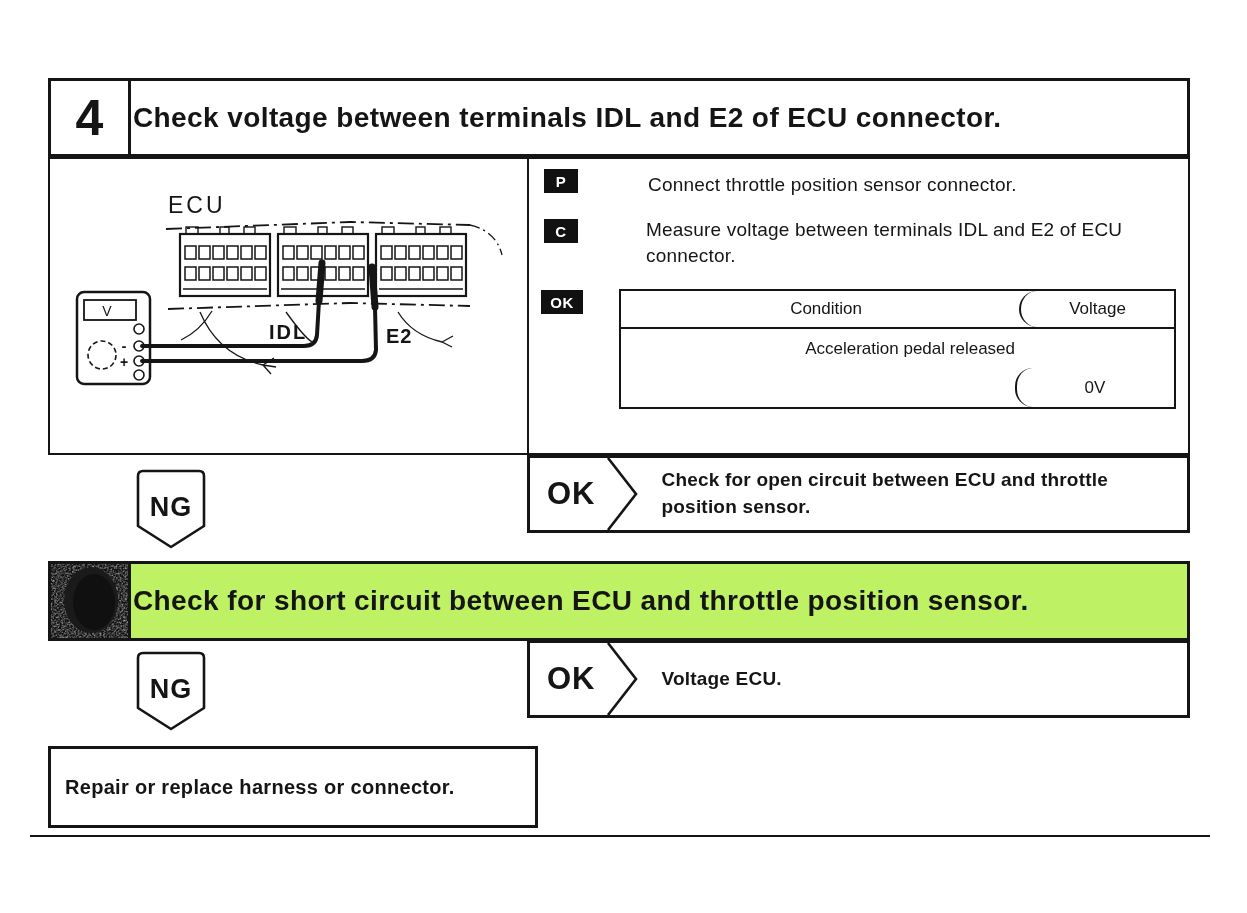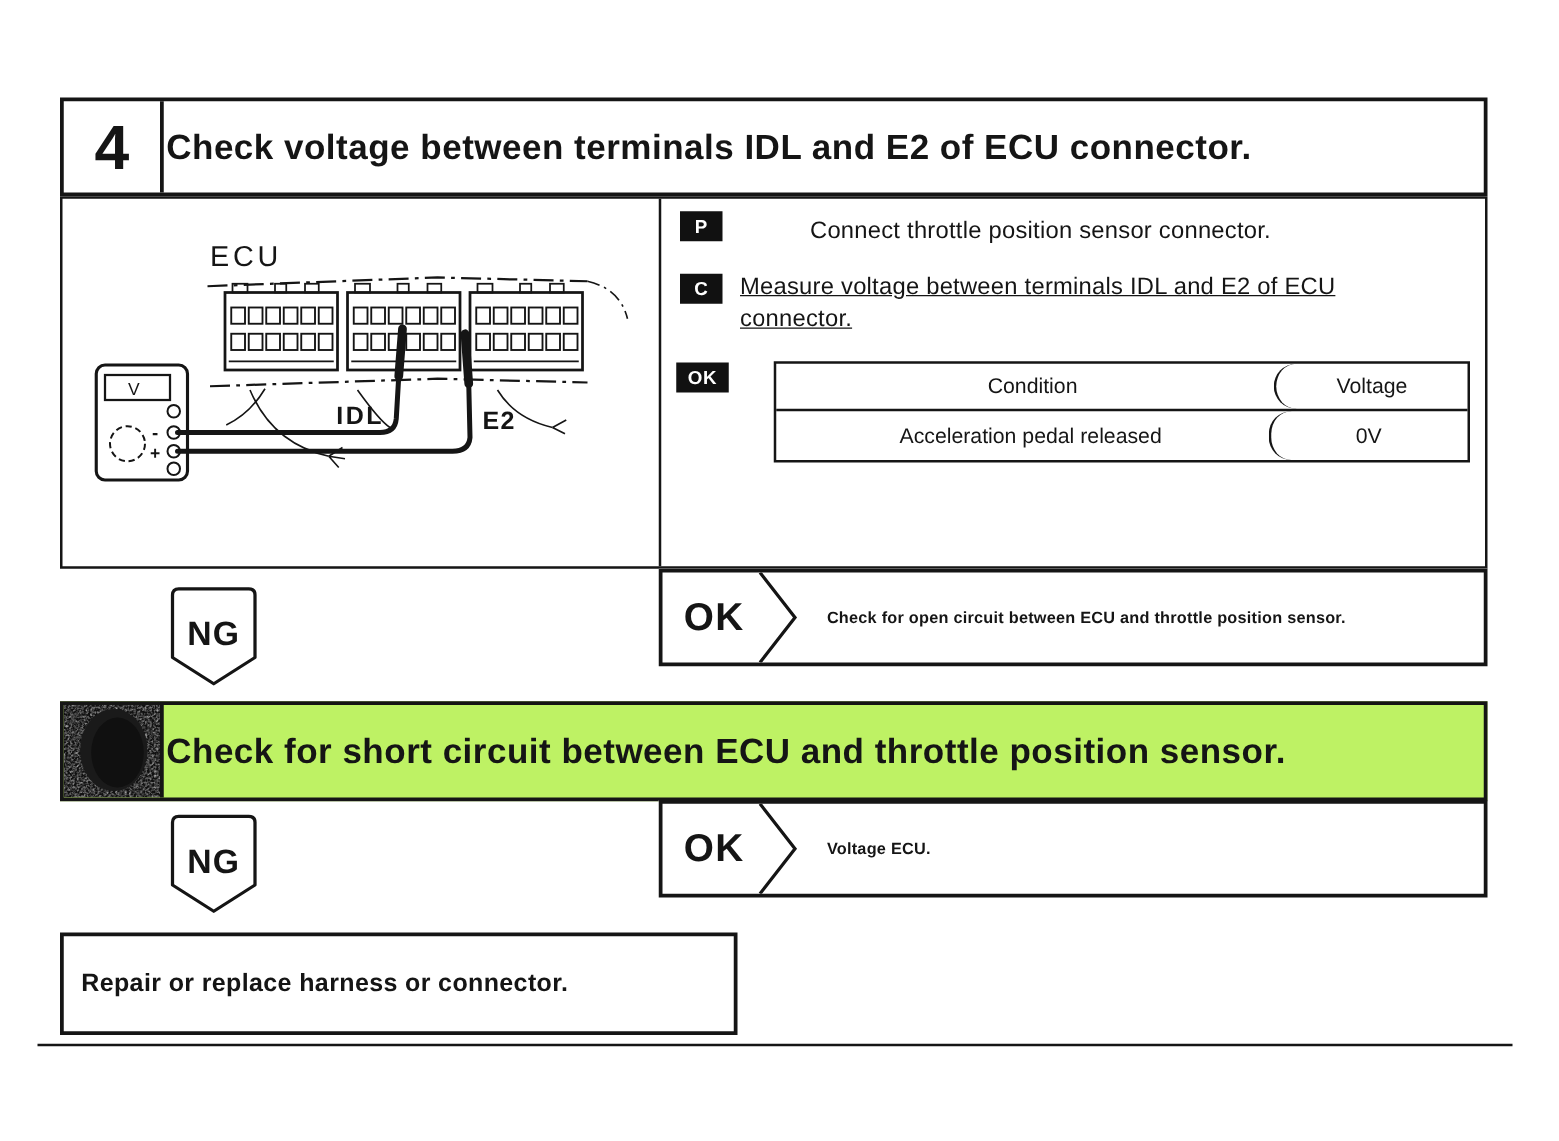--- a/index.html
+++ b/index.html
@@ -31,47 +31,47 @@
   .instr { position:absolute; font-size:19px; line-height:1.38; letter-spacing:.2px; }
 
   
   .vtable { position:absolute; left:569px; top:130px; width:557px;
     border:2.5px solid #151515; background:#fff; }
   .vt-row { display:flex; border-top:2px solid #151515; }
   .vt-row:first-child { border-top:none;padding-left:12px; }
   .vt-head .vt-cond, .vt-head .vt-volt { height:36px; line-height:36px; text-align:center; }
   .vt-cond { width:394px; font-size:17px; }
   .vt-volt { width:158px; border-left:2px solid #151515; font-size:17px; text-align:center;border-radius:18px; }
-  .vt-body .vt-cond { height:39px; line-height:39px; padding-left:13px; text-align:center; }
-  .vt-body .vt-volt { height:39px; line-height:39px; }
+  .vt-body .vt-cond { height:39px; line-height:39px; padding-left:13px; text-align:right; }
+  .vt-body .vt-volt { height:39px; line-height:39px;margin-top:39px; }
 
   
   .ok-row { position:absolute; width:663px; height:78px; border:3px solid #151515;
     background:#fff; display:flex; align-items:center; }
   .ok-row-1 { left:527px; top:455px; }
   .ok-row-2 { left:527px; top:640px; }
   .ok-big { font-size:31px; font-weight:700; letter-spacing:1px; padding-left:17px; }
   .chevron { height:72px; width:34px; margin-left:10px; flex:none; }
-  .ok-action { margin-left:22px; font-size:13px; font-weight:700; line-height:1.4;
+  .ok-action { margin-left:22px; font-size:19px; font-weight:700; line-height:1.4;
     letter-spacing:.2px; }
   .ok-action-wrap { width:470px; }
 
   
   .ng-badge { position:absolute; width:76px; height:90px; }
   .ng-badge-1 { left:133px; top:468px; }
   .ng-badge-2 { left:133px; top:650px; }
 
   
   .step5-band { position:absolute; left:48px; top:561px; width:1142px; height:80px;
     border:3px solid #151515; display:flex; background:#bef264; }
   .step5-num { width:80px; border-right:3px solid #151515; position:relative; overflow:hidden; }
   .step5-num svg { display:block; width:100%; height:100%; }
 
   
-  .final-box { position:absolute; left:48px; top:746px; width:542px; height:82px;
+  .final-box { position:absolute; left:48px; top:746px; width:490px; height:82px;
     border:3px solid #151515; display:flex; align-items:center; padding-left:14px;
     font-size:20px; font-weight:700; letter-spacing:.3px; background:#fff; }
   .bottom-rule { position:absolute; left:30px; top:835px; width:1180px; height:2px;
     background:#151515; }
 
   svg text { font-family:"Liberation Sans", sans-serif; fill:#151515; }
 </style>
 </head>
 <body>
 
@@ -184,21 +184,21 @@
       <text x="74" y="208" font-size="14" font-weight="700" text-anchor="middle">+</text>
     </svg>
 
     <div class="v-divider"></div>
 
     
     <div class="chip chip-sq" style="left:494px; top:10px;">P</div>
     <div class="instr" style="left:598px; top:13px; width:600px;">Connect throttle position sensor connector.</div>
 
     <div class="chip chip-sq" style="left:494px; top:60px;">C</div>
-    <div class="instr" style="left:542px; top:58px; width:492px;text-decoration:underline;">Measure voltage between terminals IDL and E2 of ECU connector.</div>
+    <div class="instr" style="left:596px; top:58px; width:492px;">Measure voltage between terminals IDL and E2 of ECU connector.</div>
 
     <div class="chip chip-ok" style="left:491px; top:131px;">OK</div>
 
     
     <div class="vtable">
       <div class="vt-row vt-head">
         <div class="vt-cond">Condition</div>
         <div class="vt-volt">Voltage</div>
       </div>
       <div class="vt-row vt-body">

